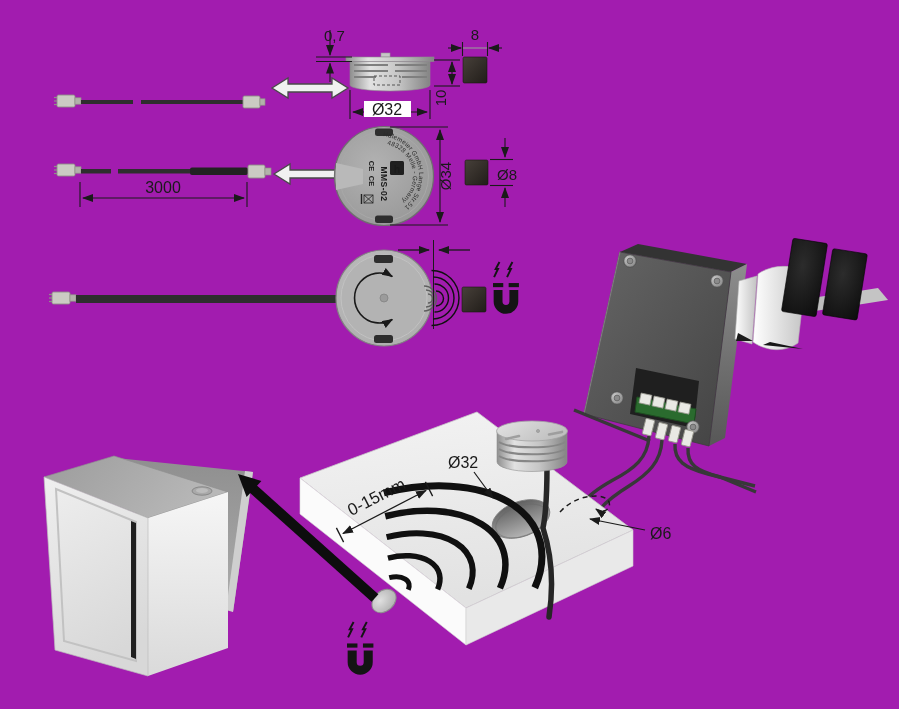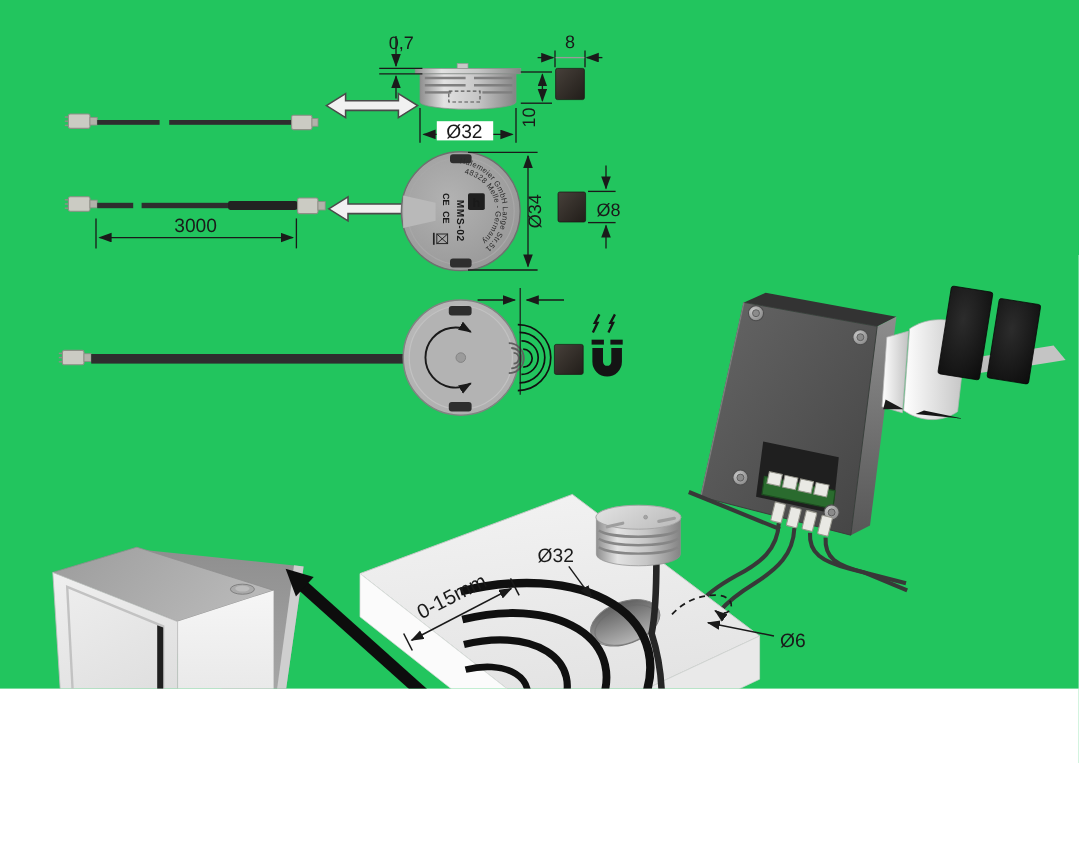--- a/index.html
+++ b/index.html
@@ -1,16 +1,16 @@
 <!DOCTYPE html>
 <html><head>
 <meta charset="utf-8">
 <style>
   html,body{margin:0;padding:0;background:#ffffff;}
-  .stage{position:relative;width:899px;height:574px;background:#22c55e;overflow:hidden;
+  .stage{position:relative;width:899px;height:709px;background:#a21caf;overflow:hidden;
          font-family:"Liberation Sans",sans-serif;}
   svg{display:block}
   text{font-family:"Liberation Sans",sans-serif;fill:#1a1a1a;}
   .dim{font-size:15px;}
   .dimBig{font-size:16px;}
   .lbl{font-size:6.4px;fill:#2a2a2a;letter-spacing:.25px;}
 </style>
 </head>
 <body>
 

